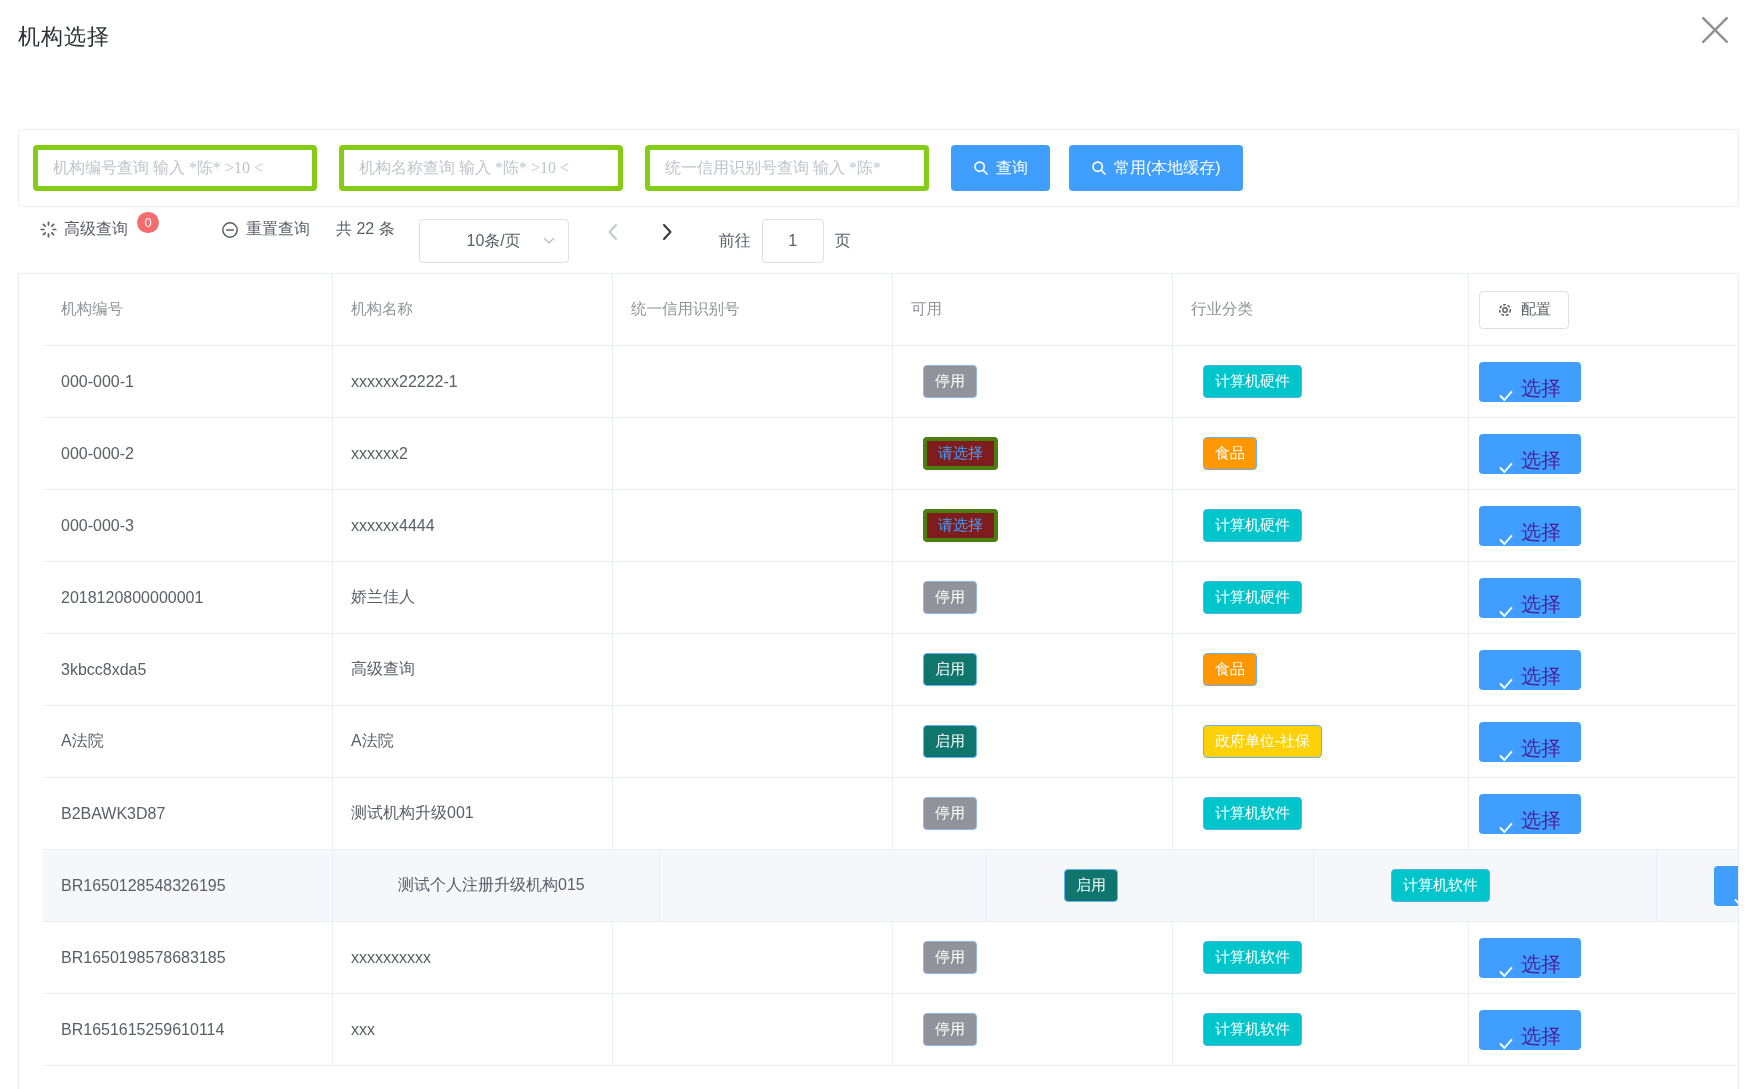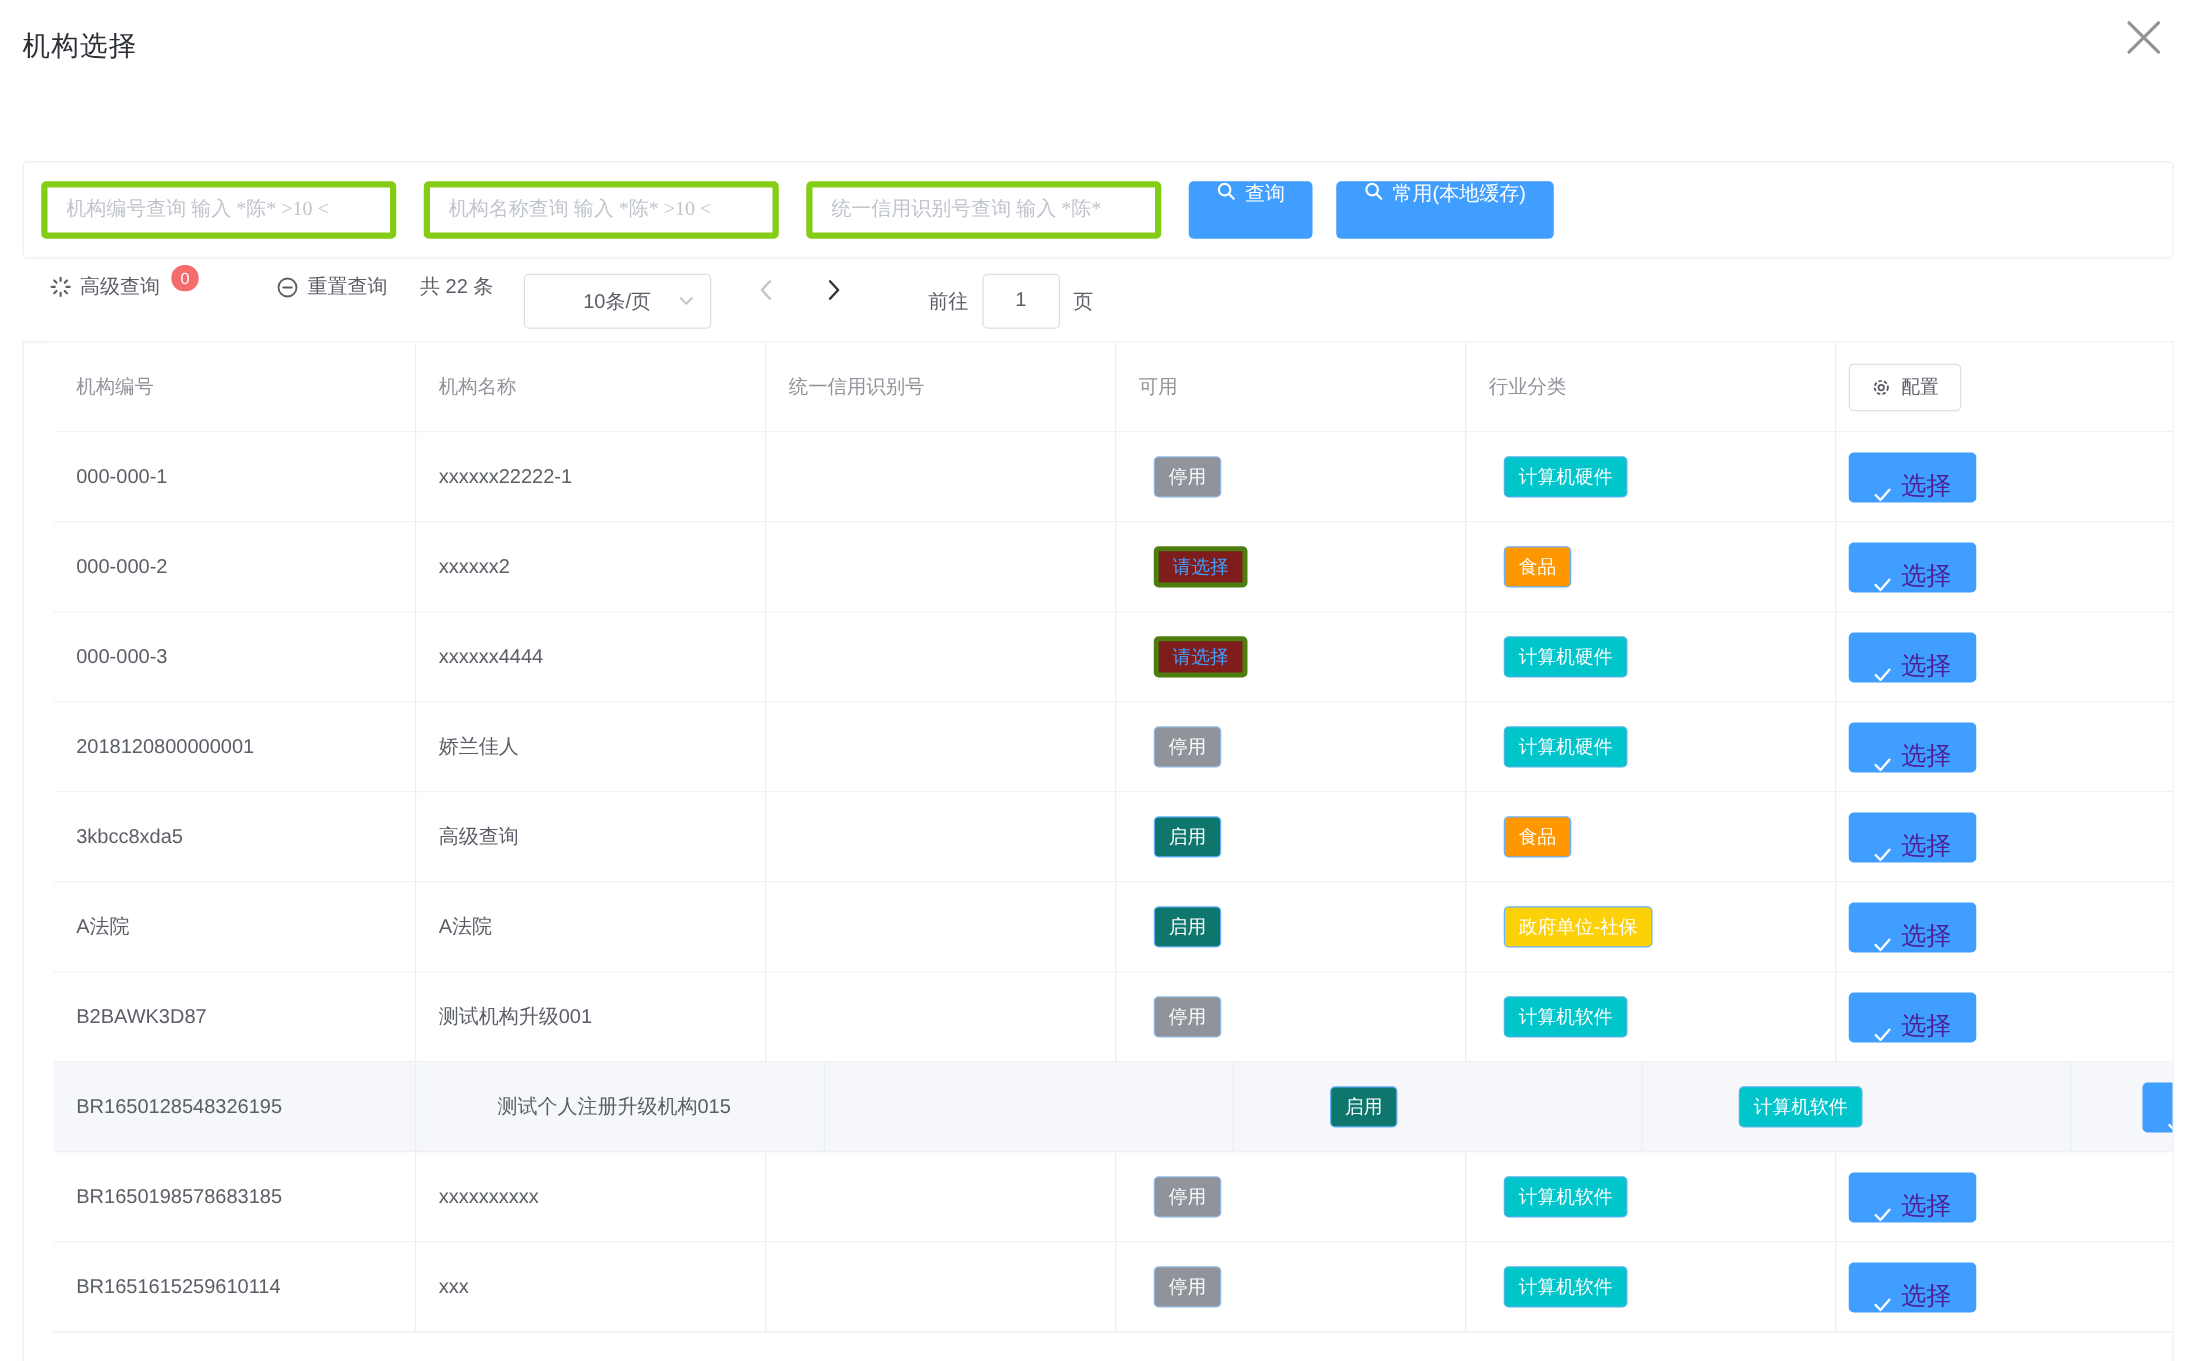--- a/index.html
+++ b/index.html
@@ -14,39 +14,39 @@
     display:flex; align-items:center; justify-content:center; cursor:pointer; background:none; border:none; }
 
   
   .search-panel { margin:77px 18px 0; height:78px; border:1px solid #ebeef5; border-radius:4px;
     display:flex; align-items:center; padding:0 14px; gap:22px; }
   .s-input { width:284px; height:46px; border:5px solid #84cc16; border-radius:4px;
     padding:0 15px; font-size:16px; color:#5a5e66; outline:none;
     font-family:Liberation Serif, serif; }
   .s-input::placeholder { color:#c0c4cc; }
   .btn-primary { height:46px; padding:0 22px; background:#409eff; color:#fff; border:none;
-    border-radius:4px; font-size:16px; display:inline-flex; align-items:flex-start; gap:7px; cursor:pointer;
+    border-radius:4px; font-size:16px; display:inline-flex; align-items:center; gap:7px; cursor:pointer;
     font-family:"Liberation Sans","DejaVu Sans",sans-serif; }
 
   
   .toolbar { margin:12px 18px 0; height:44px; display:flex; align-items:flex-start; font-size:16px; color:#5a5e66; }
   .tool-link { display:inline-flex; align-items:center; gap:7px; cursor:pointer; }
   .adv { margin-left:22px; }
   .badge { display:inline-flex; align-items:center; justify-content:center; min-width:22px; height:21px;
     padding:0 6px; background:#f56c6c; color:#fff; border-radius:11px; font-size:13px;
     transform:translateY(-7px); margin-left:2px; }
   .reset { margin-left:62px; }
   .total { margin-left:26px; }
   .page-size { margin-left:24px; width:150px; height:44px; border:1px solid #dcdfe6; border-radius:4px;
     display:flex; align-items:center; justify-content:space-between; padding:0 13px 0 25px;
     color:#5a5e66; cursor:pointer; }
   .arrow-btn { background:none; border:none; cursor:pointer; display:flex; align-items:center; padding:4px; }
   .prev { margin-left:34px; }
   .next { margin-left:36px; }
-  .goto { margin-left:66px; display:flex; align-items:center; gap:11px; }
+  .goto { margin-left:42px; display:flex; align-items:center; gap:11px; }
   .goto-input { width:62px; height:44px; border:1px solid #dcdfe6; border-radius:4px; text-align:center;
     font-size:16px; color:#5a5e66; outline:none; font-family:"Liberation Sans","DejaVu Sans",sans-serif; }
 
   
   .table { margin:10px 18px 0; border:1px solid #ebeef5; border-bottom:none;padding-left:24px; }
   .t-row { display:flex; height:72px; border-bottom:1px solid #ebeef5; background:#fff; }
   .t-row.hl { background:#f5f7fa;gap:47px; }
   .t-cell { display:flex; align-items:center; padding-left:18px; border-right:1px solid #ebeef5;
     font-size:16px; overflow:hidden; }
   .c1 { width:290px; } .c2 { width:280px; } .c3 { width:280px; } .c4 { width:280px; } .c5 { width:296px; }

